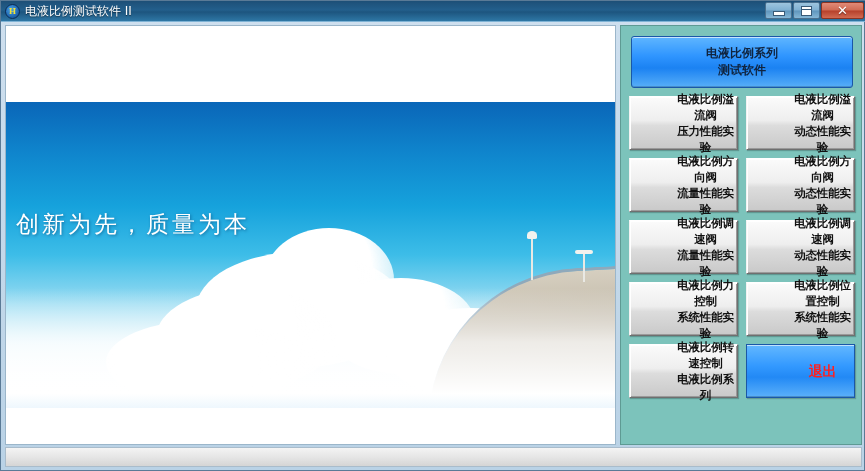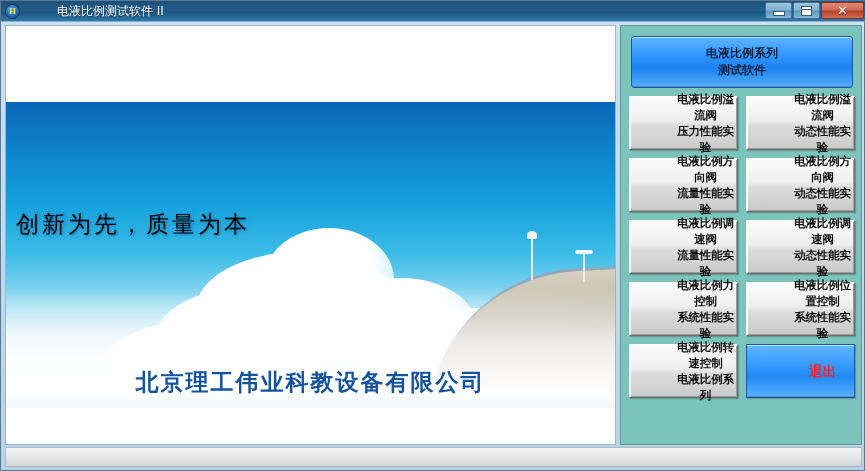--- a/index.html
+++ b/index.html
@@ -55,21 +55,20 @@
     font-weight: bold;
     line-height: 1;
     font-family: "Liberation Serif", serif;
   }
   .title-text {
     color: #ffffff;
     font-size: 12px;
     font-family: "DejaVu Sans", sans-serif;
     white-space: nowrap;
     text-shadow: 0 1px 1px rgba(0,0,0,0.5);
-    margin-left: 32px;
   }
   .winbtns {
     position: absolute;
     right: 2px; top: 1px;
     display: flex;
     align-items: center;
   }
   .wbtn {
     width: 27px; height: 17px;
     margin-left: 1px;
@@ -232,21 +231,21 @@
     border-radius: 50% 50% 20% 20%;
   }
   .p1 { right: 82px; top: 136px; height: 42px; }
   .p2 { right: 30px; top: 152px; height: 28px; }
   .p2::after { left: -8px; top: -4px; width: 18px; height: 4px; border-radius: 2px; }
 
   .slogan {
     position: absolute;
     left: 10px;
     top: 104px;
-    color: #000000;
+    color: #ffffff;
     font-family: "DejaVu Serif", "Liberation Serif", serif;
     font-size: 23px;
     letter-spacing: 3px;
     text-shadow: 1px 1px 3px rgba(0,60,110,0.55);
     line-height: 1.65;
     white-space: nowrap;
   }
   .slogan-l2 { margin-left: 42px; display: block; }
 
   .company {
@@ -381,21 +380,20 @@
         <div class="cloud c5"></div>
         <div class="bridge"></div>
         <div class="pole p1"></div>
         <div class="pole p2"></div>
         <div class="haze"></div>
 
         <div class="slogan">
           <span>创新为先，质量为本</span>
         </div>
 
-        <div class="company">北京理工伟业科教设备有限公司</div>
       </div>
     </div>
 
     <div class="right-panel">
 
       <div class="topbtn">电液比例系列
 测试软件</div>
 
       <div class="btn-grid">
         <div class="gbtn">电液比例溢流阀

